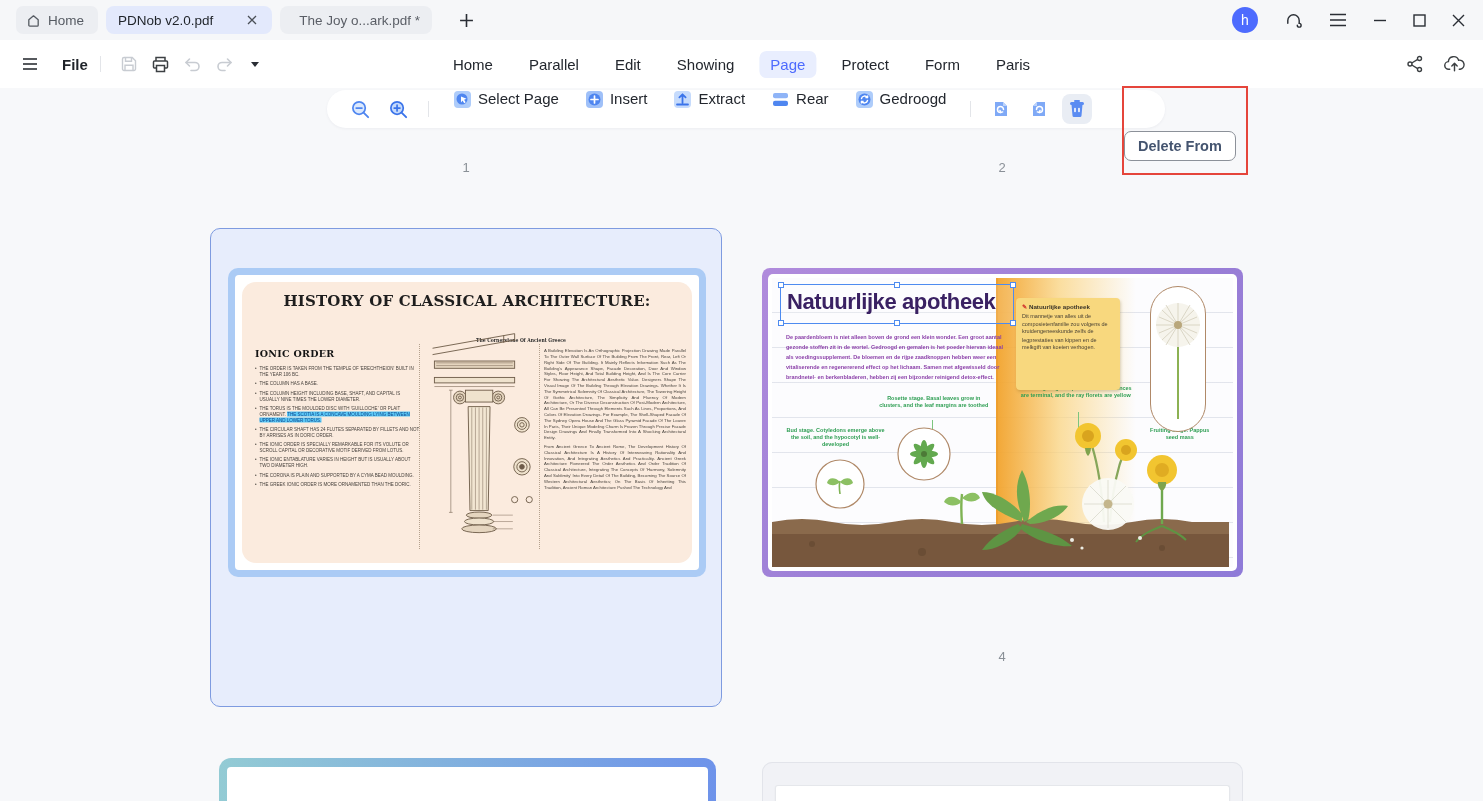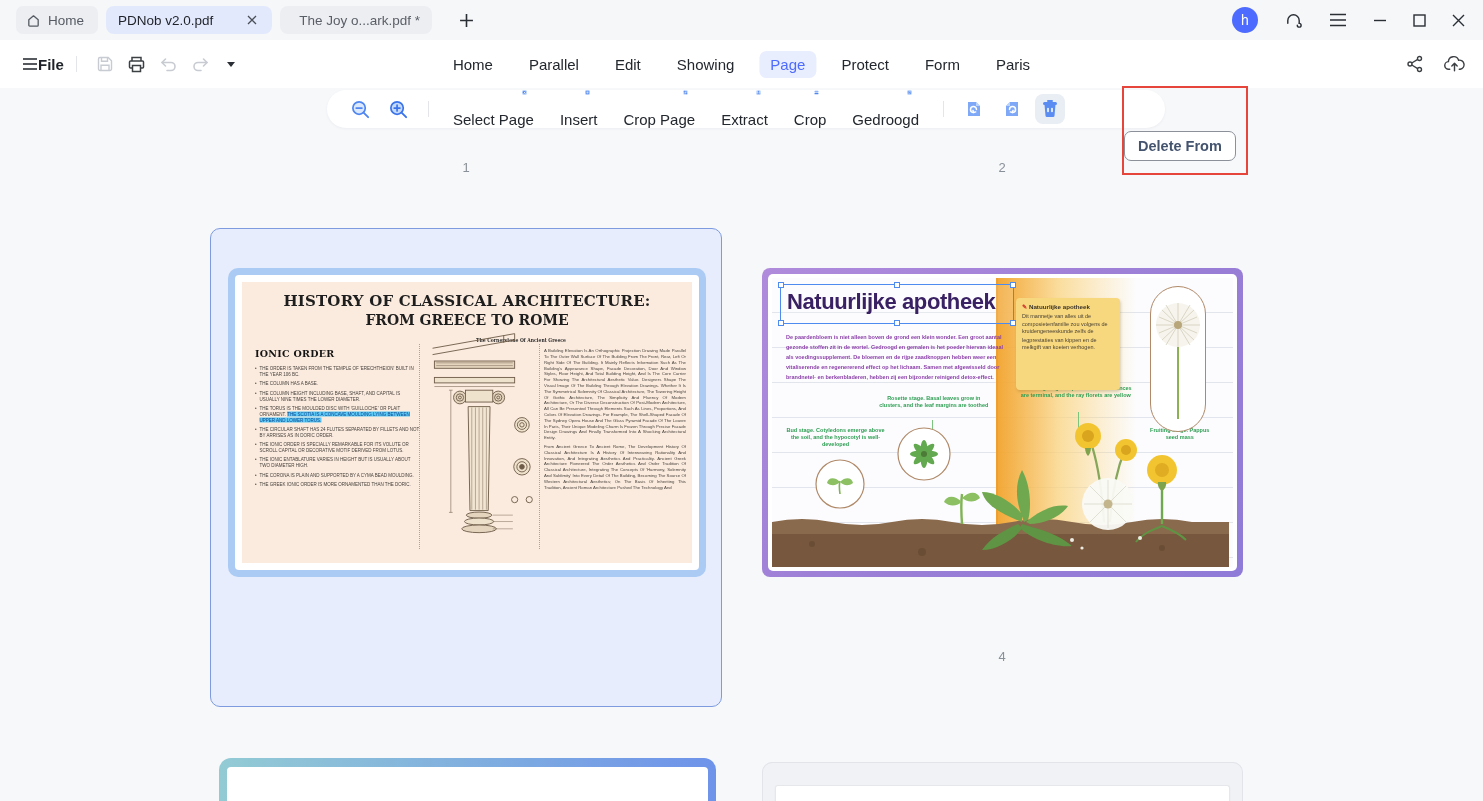--- a/index.html
+++ b/index.html
@@ -23,40 +23,40 @@
     align-items:center; gap:26px; padding-right:18px; }
   .avatar { width:26px; height:26px; border-radius:50%; background:#4D6BFE; color:#fff;
     font-size:14px; display:flex; align-items:center; justify-content:center; }
   .winctl { display:flex; align-items:center; gap:26px; }
   .icon-btn { display:flex; align-items:center; justify-content:center; }
 
   
   .menubar { position:absolute; left:0; top:40px; width:1483px; height:48px; background:#FFFFFF;
     display:flex; align-items:center; }
   .menubar-left { display:flex; align-items:center; gap:0; padding-left:22px; }
-  .file-label { font-size:15px; color:#1F2329; font-weight:700; margin-left:0; }
+  .file-label { font-size:15px; color:#1F2329; font-weight:700; margin-left:24px; }
   .mb-sep { width:1px; height:16px; background:#E3E5E9; margin:0 12px; }
   .mb-ic { width:32px; display:flex; justify-content:center; align-items:center; }
   .caret { width:0; height:0; border-left:4.5px solid transparent; border-right:4.5px solid transparent;
     border-top:5.5px solid #2A2E35; margin-left:10px; }
   .menu-center { position:absolute; left:50%; transform:translateX(-50%); display:flex;
     align-items:center; gap:14px; }
   .menu-item { font-size:15px; color:#23272E; padding:5px 11px; border-radius:7px; }
   .menu-item.active { color:#4D6BFE; background:#E9EEFE; }
   .menubar-right { position:absolute; right:18px; display:flex; align-items:center; gap:20px; }
 
   
   .content-bg { position:absolute; left:0; top:88px; width:1483px; height:713px; background:#F7F8FA; }
 
   
   .page-toolbar { position:absolute; left:327px; top:90px; width:838px; height:38px;
     background:#FFFFFF; border-radius:19px; display:flex; align-items:center;
     padding:0 14px; gap:0; box-shadow:0 1px 3px rgba(30,40,70,.05); }
   .pt-sep { width:1px; height:16px; background:#E3E5E9; margin:0 11px; }
-  .pt-btn { display:flex; align-items:flex-end; gap:16px; padding:0 13px; height:38px;flex-direction:column; }
+  .pt-btn { display:flex; align-items:flex-start; gap:6px; padding:0 13px; height:38px; }
   .pt-btn span { font-size:15px; color:#23272E; white-space:nowrap; }
   .pt-ic { width:30px; height:30px; display:flex; align-items:center; justify-content:center;
     border-radius:8px; margin:0 4px; }
   .pt-ic.hl { background:#E9EDF4; }
 
   .red-box { position:absolute; left:1122px; top:86px; width:126px; height:89px;
     border:2.5px solid #E5453B; z-index:40; pointer-events:none; }
   .tooltip { position:absolute; left:1124px; top:131px; height:30px; padding:0 13px;
     background:#fff; border:1px solid #8C9199; border-radius:7px; display:flex; align-items:center;
     font-size:14.5px; font-weight:700; color:#44546F; z-index:30; white-space:nowrap; }
@@ -64,21 +64,21 @@
   .pg-num { position:absolute; width:500px; text-align:center; font-size:13px; color:#8A9097; }
 
   
   .sel-wrap { position:absolute; left:210px; top:228px; width:512px; height:479px;
     background:#E7EDFC; border:1px solid #7E9BE0; border-radius:10px; }
 
   .thumb3 { position:absolute; left:228px; top:268px; width:478px; height:309px;
     background:#ABCBF5; border-radius:10px; padding:7px; }
   .thumb3-in { width:100%; height:100%; background:#fff; border-radius:4px; padding:7px; }
   .p3 { position:relative; width:100%; height:100%; background:#FBEBDE; overflow:hidden;
-    font-family:"DejaVu Serif", serif; color:#3A3A3A; }
+    font-family:"DejaVu Serif", serif; color:#3A3A3A;border-radius:14px; }
   .p3-title1 { text-align:center; font-weight:700; font-size:15px; color:#1E1E1E; margin-top:10px; letter-spacing:.2px; }
   .p3-title2 { text-align:center; font-weight:700; font-size:14px; color:#1E1E1E; margin-top:2px; }
   .p3-sub { position:absolute; left:50%; top:56px; width:48%; text-align:center;
     font-size:9px; font-weight:700; transform:scale(.5); transform-origin:0 0; color:#2a2a2a; }
   .p3-h { position:absolute; left:13px; top:66px; font-size:9.5px; font-weight:700; color:#141414; letter-spacing:.3px; }
   .p3-bullets { position:absolute; left:13px; top:84px; width:330px; transform:scale(.5);
     transform-origin:0 0; font-family:"Liberation Sans", sans-serif; font-size:9px;
     line-height:1.3; color:#46413c; list-style:none; }
   .p3-bullets li { margin-bottom:7px; padding-left:9px; position:relative; }
   .p3-bullets li::before { content:"•"; position:absolute; left:0; top:0; }
@@ -291,39 +291,31 @@
     <svg width="19" height="19" viewBox="0 0 19 19">
         <rect x="1" y="1" width="17" height="17" rx="4" fill="#9FC0F8"></rect>
         <circle cx="9.5" cy="9.5" r="6" fill="#4F86F0"></circle>
         <path d="M9.5 6v7M6 9.5h7" stroke="#fff" stroke-width="1.7" stroke-linecap="round"></path>
       </svg>
     <span>Insert</span>
   </div>
   <div class="pt-btn">
     <svg width="19" height="19" viewBox="0 0 19 19">
         <rect x="1" y="1" width="17" height="17" rx="4" fill="#C6DBFC"></rect>
-        <path d="M5.5 3v10.5H16" fill="none" stroke="#3B74EA" stroke-width="1.8"></path>
-        <path d="M3 5.5h10.5V16" fill="none" stroke="#3B74EA" stroke-width="1.8"></path>
-      </svg>
-    <span>Crop Page</span>
-  </div>
-  <div class="pt-btn">
-    <svg width="19" height="19" viewBox="0 0 19 19">
-        <rect x="1" y="1" width="17" height="17" rx="4" fill="#C6DBFC"></rect>
         <path d="M9.5 13V4.5M6.4 7.4 9.5 4.3l3.1 3.1" fill="none" stroke="#3B74EA" stroke-width="1.8" stroke-linecap="round" stroke-linejoin="round"></path>
         <path d="M4 14.5h11" stroke="#3B74EA" stroke-width="1.8" stroke-linecap="round"></path>
       </svg>
     <span>Extract</span>
   </div>
   <div class="pt-btn">
     <svg width="19" height="19" viewBox="0 0 19 19">
         <rect x="2" y="3" width="15" height="5.2" rx="2" fill="#8FB4F7"></rect>
         <rect x="2" y="10.8" width="15" height="5.2" rx="2" fill="#4F86F0"></rect>
       </svg>
-    <span>Crop</span>
+    <span>Rear</span>
   </div>
   <div class="pt-btn">
     <svg width="19" height="19" viewBox="0 0 19 19">
         <rect x="1" y="1" width="17" height="17" rx="4" fill="#AECCFA"></rect>
         <circle cx="9.5" cy="9.5" r="6" fill="#4F86F0"></circle>
         <path d="M6.5 8.5a3.2 3.2 0 0 1 5.8-1M12.5 10.5a3.2 3.2 0 0 1-5.8 1" fill="none" stroke="#fff" stroke-width="1.4" stroke-linecap="round"></path>
         <path d="M12.6 5.4v2.2h-2.2M6.4 13.6v-2.2h2.2" fill="none" stroke="#fff" stroke-width="1.4" stroke-linejoin="round"></path>
       </svg>
     <span>Gedroogd</span>
   </div>
@@ -364,21 +356,20 @@
 <div class="pg-num" style="left:752px; top:160px;">2</div>
 <div class="pg-num" style="left:216px; top:649px;">3</div>
 <div class="pg-num" style="left:752px; top:649px;">4</div>
 
 <div class="sel-wrap"></div>
 
 <div class="thumb3">
   <div class="thumb3-in">
     <div class="p3">
       <div class="p3-title1">HISTORY OF CLASSICAL  ARCHITECTURE:</div>
-      <div class="p3-title2">FROM GREECE TO ROME</div>
       <div class="p3-sub">The Cornerstone Of Ancient Greece</div>
       <div class="p3-h">IONIC ORDER</div>
 
       <ul class="p3-bullets">
         <li>THE ORDER IS TAKEN FROM THE TEMPLE OF 'ERECHTHEION' BUILT IN THE YEAR 106 BC.</li>
         <li>THE COLUMN HAS A BASE.</li>
         <li>THE COLUMN HEIGHT INCLUDING BASE, SHAFT, AND CAPITAL IS USUALLY NINE TIMES THE LOWER DIAMETER.</li>
         <li><span>THE TORUS IS THE MOULDED DISC WITH 'GUILLOCHE' OR PLAIT ORNAMENT. </span><span class="hl-cyan">THE SCOTIA IS A CONCAVE MOULDING LYING BETWEEN UPPER AND LOWER TORUS.</span></li>
         <li>THE CIRCULAR SHAFT HAS 24 FLUTES SEPARATED BY FILLETS AND NOT BY ARRISES AS IN DORIC ORDER.</li>
         <li>THE IONIC ORDER IS SPECIALLY REMARKABLE FOR ITS VOLUTE OR SCROLL CAPITAL OR DECORATIVE MOTIF DERIVED FROM LOTUS.</li>

